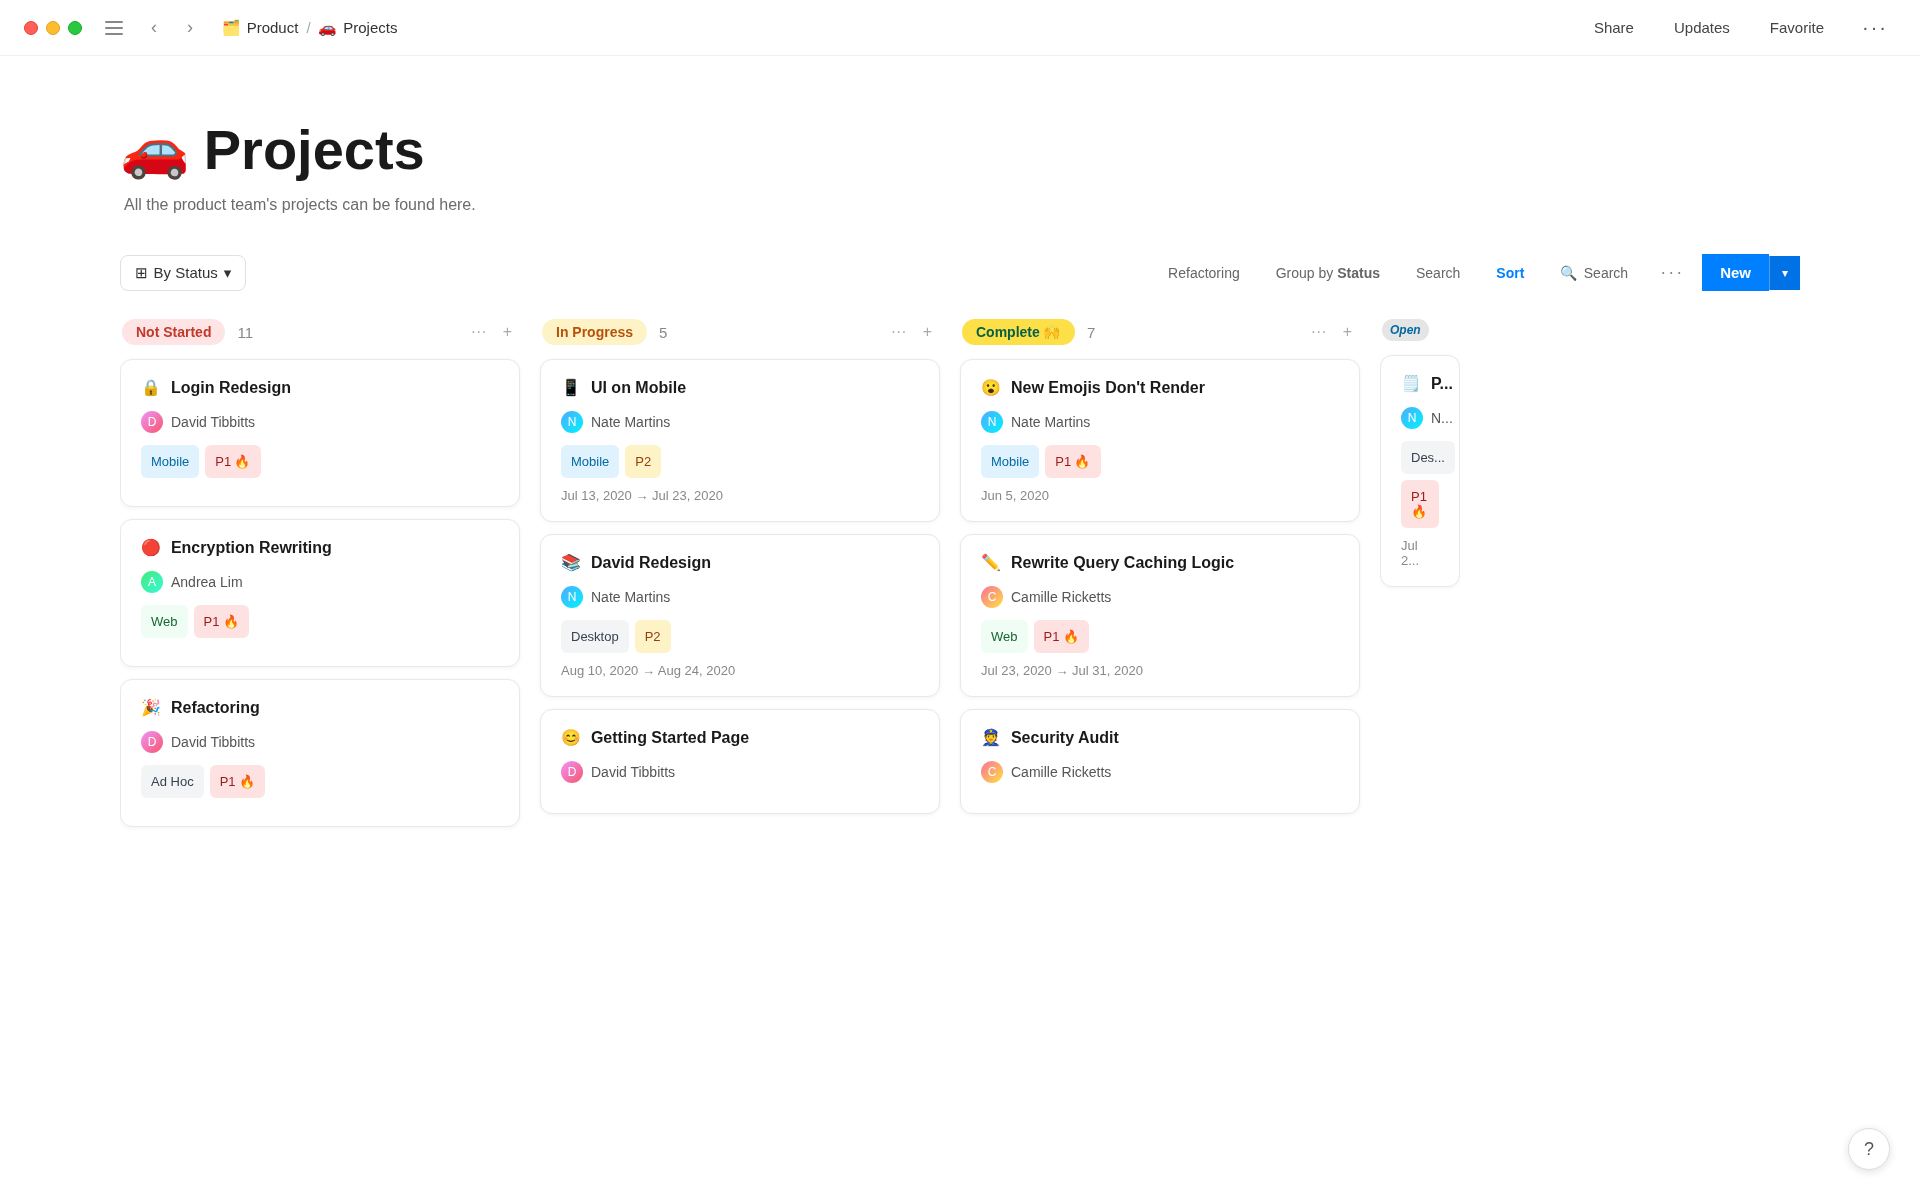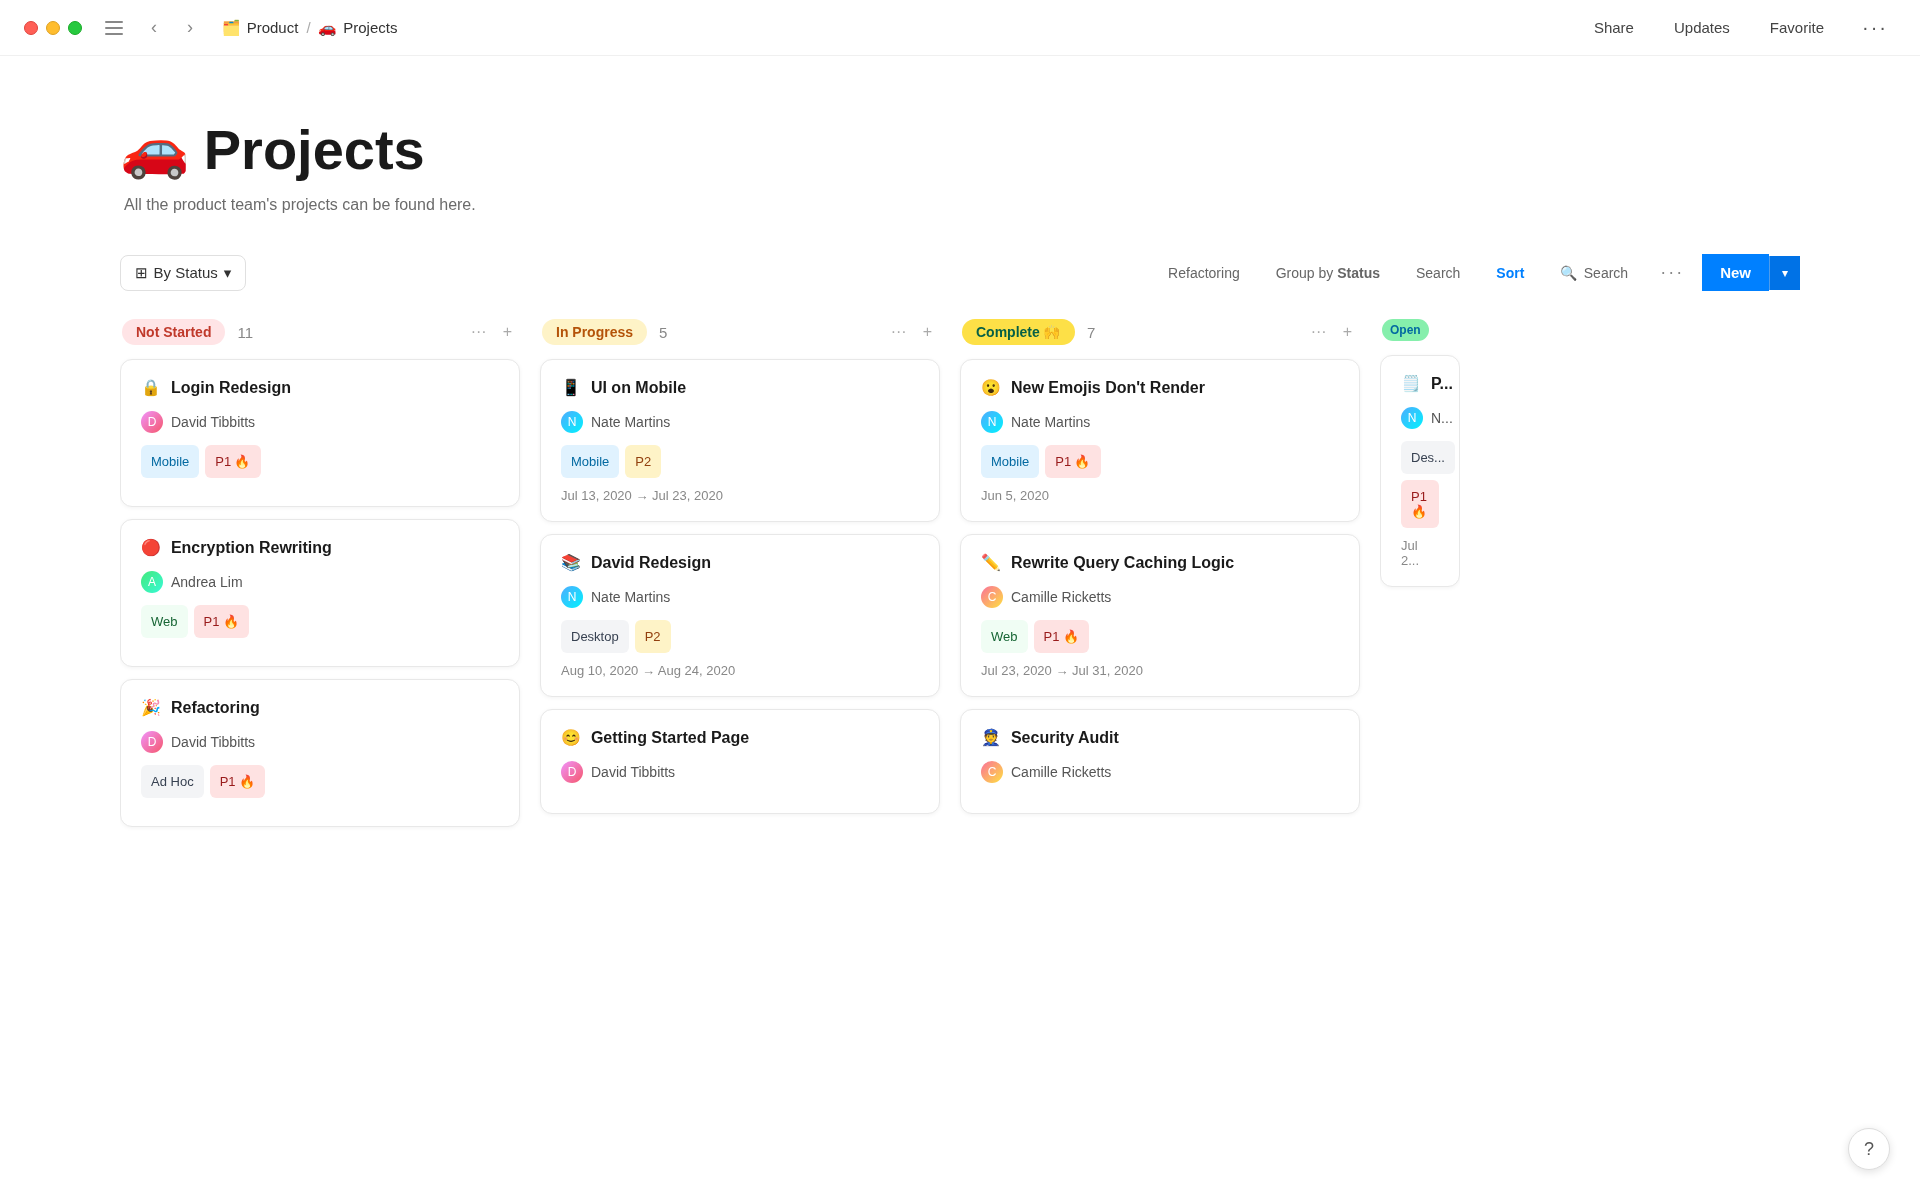--- a/index.html
+++ b/index.html
@@ -232,21 +232,21 @@
       display: inline-flex;
       align-items: center;
       padding: 5px 14px;
       border-radius: 20px;
       font-size: 14px;
       font-weight: 600;
     }
     .badge-not-started { background: #ffe4e6; color: #c0392b; }
     .badge-in-progress { background: #fef3c7; color: #b45309; }
     .badge-complete { background: #fde047; color: #065f46; }
-    .badge-open { background: #86efac; color: #0369a1; }
+    .badge-open { background: #e5e5e5; color: #0369a1; font-style: italic; }
     .column-count {
       font-size: 15px;
       color: #888;
       font-weight: 500;
       margin-left: 4px;
     }
     .column-actions {
       display: flex;
       align-items: center;
       gap: 4px;

